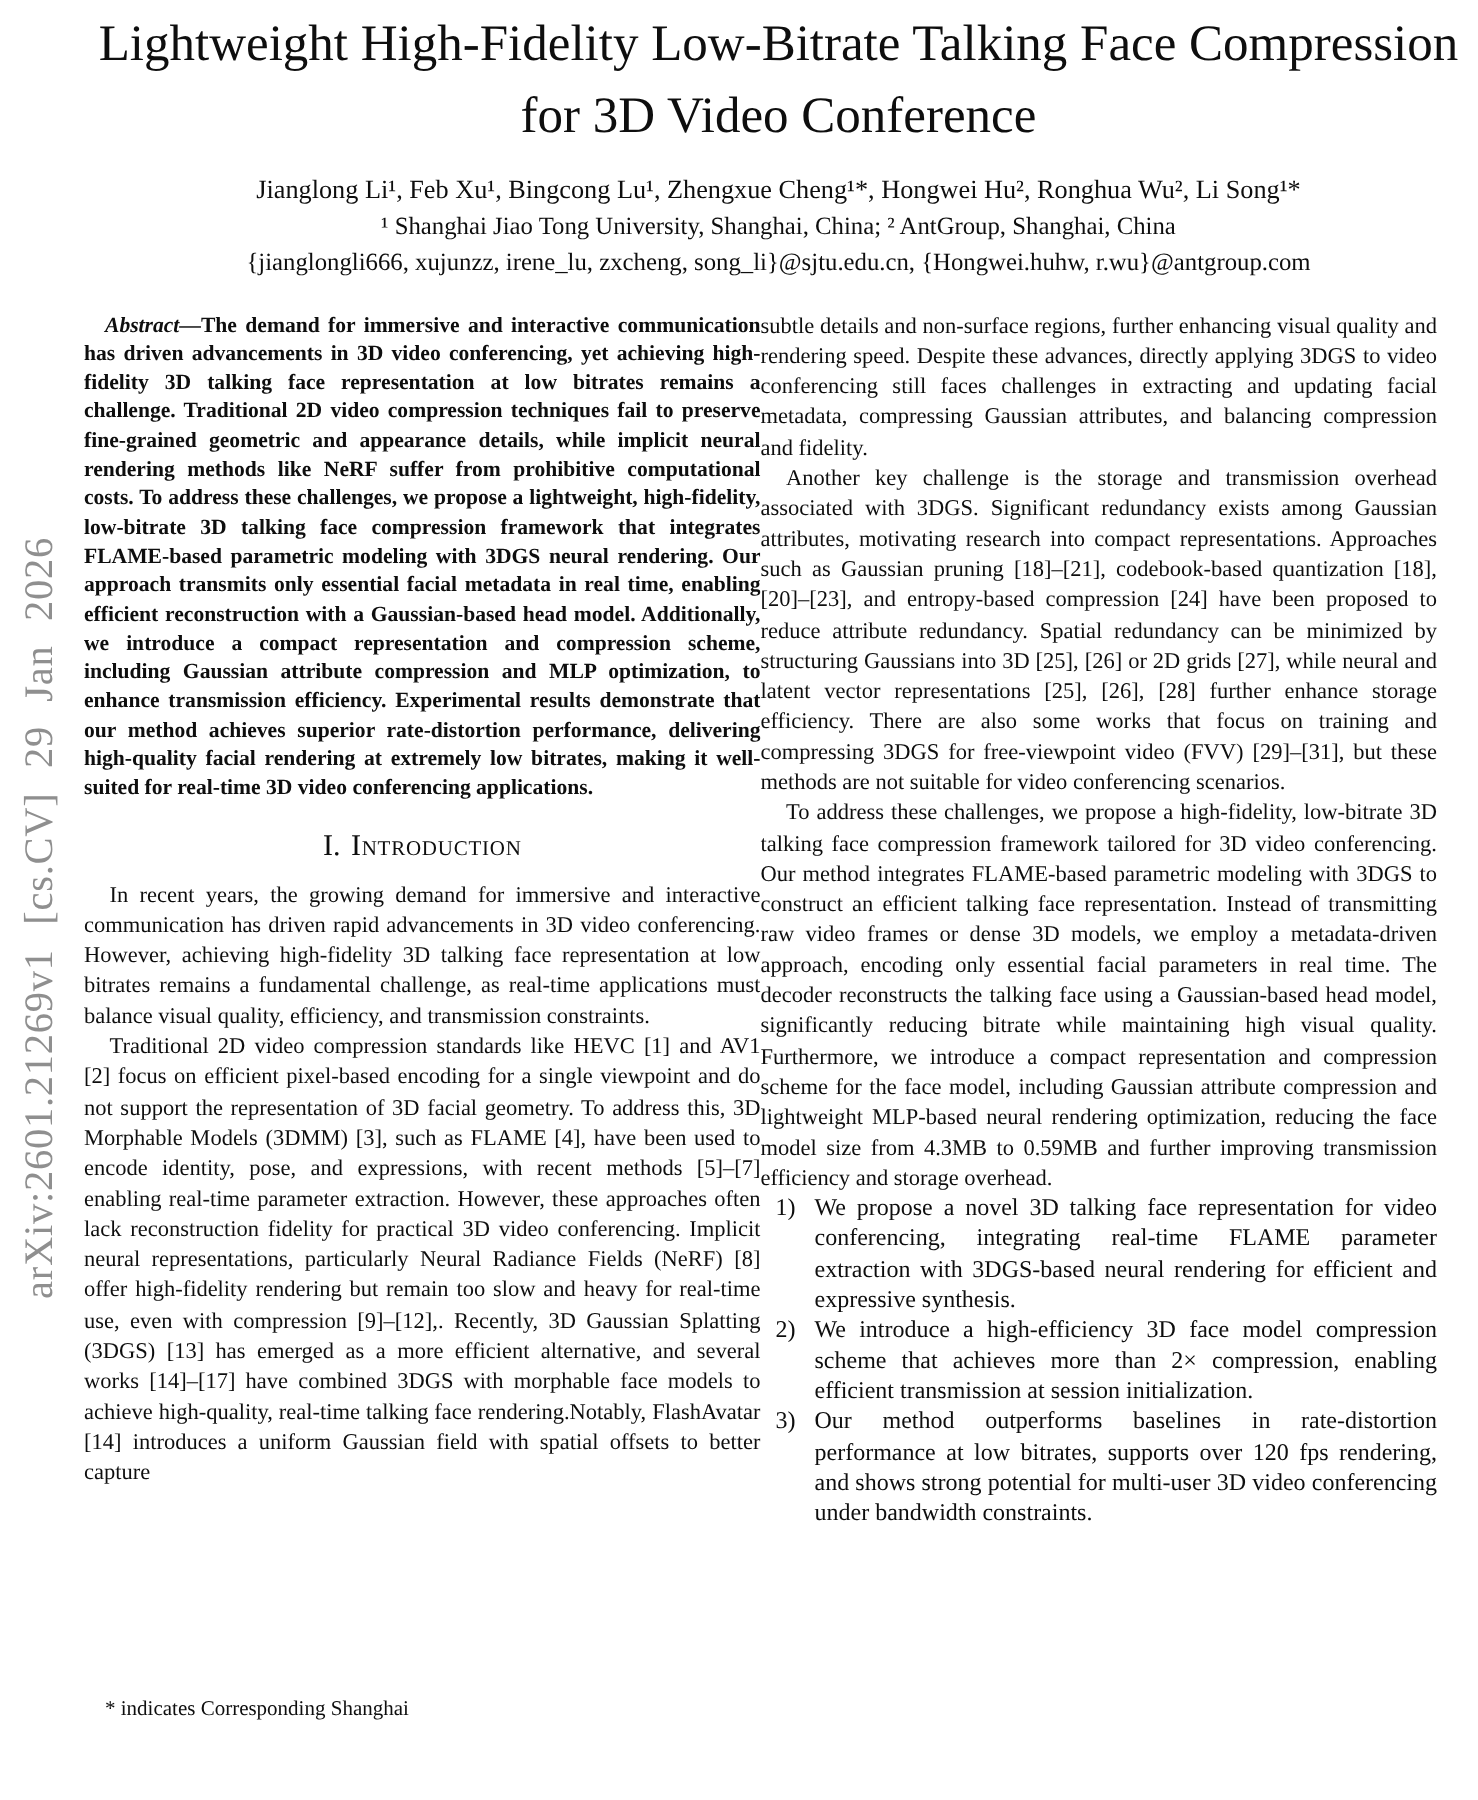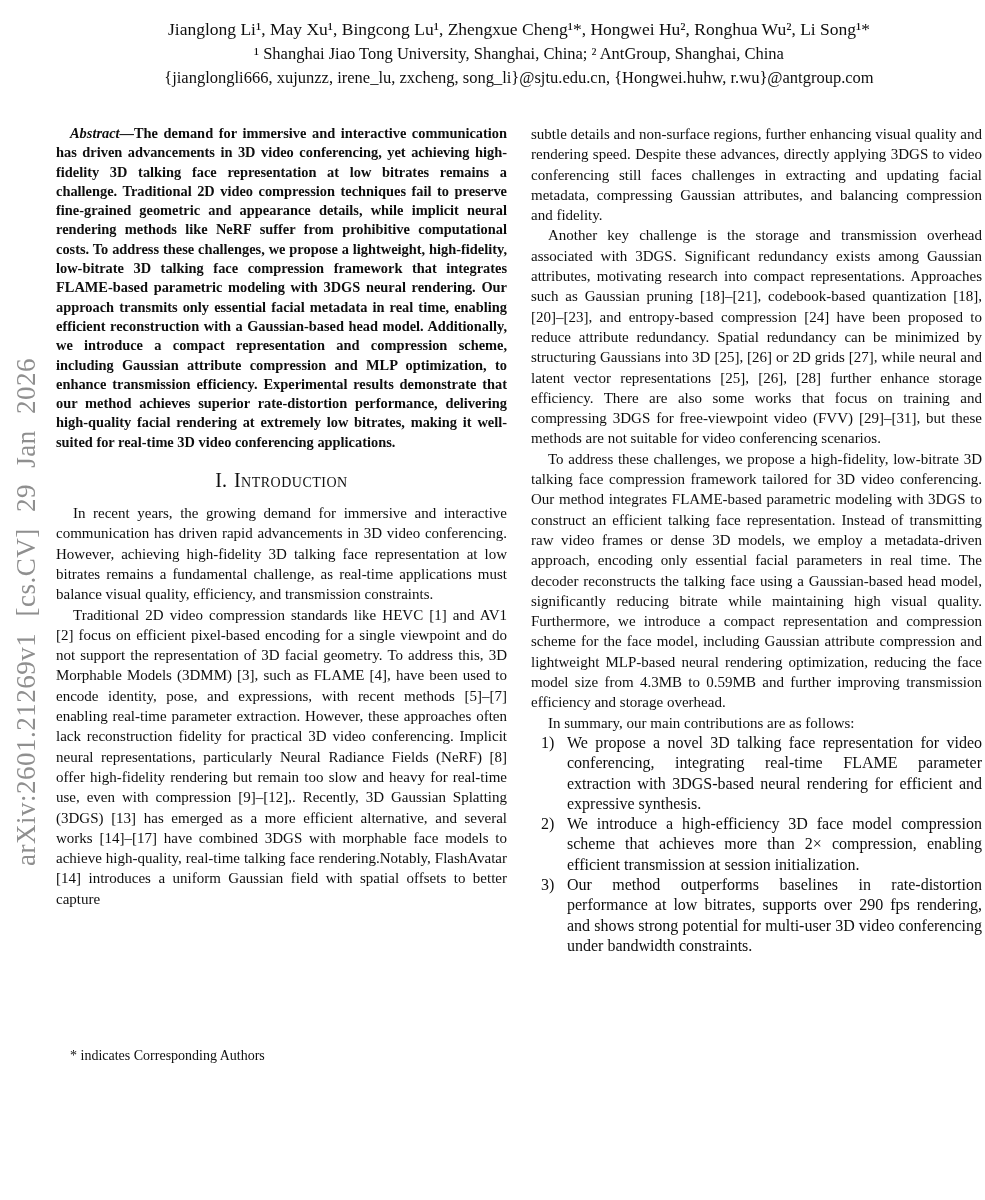--- a/index.html
+++ b/index.html
@@ -23,21 +23,21 @@
   .content { position: absolute; top: 0; left: 56px; width: 926px; height: 1200px; padding-top: 6px; }
 
   .title {
     margin: 0; text-align: center;
     font-size: 34px; font-weight: 400; line-height: 1.42;
   }
   .authors { margin-top: 13px; text-align: center; font-size: 17.5px; }
   .affiliations { margin-top: 4px; text-align: center; font-size: 16.5px; }
   .emails { margin-top: 4px; text-align: center; font-size: 16.5px; }
 
-  .columns { display: flex; gap: 24px; margin-top: 36px; height: 946px; }
+  .columns { display: flex; margin-top: 23px; height: 946px; }
   .col { width: 451px; min-width: 451px; display: flex; flex-direction: column; overflow: hidden; }
 
   p.body-par {
     margin: 0; font-size: 15px; line-height: 20.3px;
     text-align: justify; text-indent: 17px;
     -webkit-hyphens: auto; hyphens: auto;
   }
   p.noindent { text-indent: 0; }
 
   p.abstract, p.index-terms {
@@ -66,68 +66,68 @@
 </style>
 </head>
 <body>
 
 <div class="page">
 
   <div class="arxiv-label">arXiv:2601.21269v1 [cs.CV] 29 Jan 2026</div>
 
   <div class="content">
 
+    <h1 class="title">Lightweight High-Fidelity Low-Bitrate Talking Face Compression for 3D Video Conference</h1>
 
-    <div class="authors">Jianglong Li¹, May Xu¹, Bingcong Lu¹, Zhengxue Cheng¹*, Hongwei Hu², Ronghua Wu², Li Song¹*</div>
+    <div class="authors">Jianglong Li¹, Feb Xu¹, Bingcong Lu¹, Zhengxue Cheng¹*, Hongwei Hu², Ronghua Wu², Li Song¹*</div>
 
     <div class="affiliations">¹ Shanghai Jiao Tong University, Shanghai, China; ² AntGroup, Shanghai, China</div>
 
     <div class="emails">{jianglongli666, xujunzz, irene_lu, zxcheng, song_li}@sjtu.edu.cn, {Hongwei.huhw, r.wu}@antgroup.com</div>
 
     <div class="columns">
 
       <div class="col">
 
         <p class="abstract"><span class="lead-italic">Abstract</span><span>—The demand for immersive and interactive communication has driven advancements in 3D video conferencing, yet achieving high-fidelity 3D talking face representation at low bitrates remains a challenge. Traditional 2D video compression techniques fail to preserve fine-grained geometric and appearance details, while implicit neural rendering methods like NeRF suffer from prohibitive computational costs. To address these challenges, we propose a lightweight, high-fidelity, low-bitrate 3D talking face compression framework that integrates FLAME-based parametric modeling with 3DGS neural rendering. Our approach transmits only essential facial metadata in real time, enabling efficient reconstruction with a Gaussian-based head model. Additionally, we introduce a compact representation and compression scheme, including Gaussian attribute compression and MLP optimization, to enhance transmission efficiency. Experimental results demonstrate that our method achieves superior rate-distortion performance, delivering high-quality facial rendering at extremely low bitrates, making it well-suited for real-time 3D video conferencing applications.</span></p>
 
 
         <h2 class="section-heading"><span class="secnum">I.</span><span class="sc">Introduction</span></h2>
 
         <p class="body-par">In recent years, the growing demand for immersive and interactive communication has driven rapid advancements in 3D video conferencing. However, achieving high-fidelity 3D talking face representation at low bitrates remains a fundamental challenge, as real-time applications must balance visual quality, efficiency, and transmission constraints.</p>
 
         <p class="body-par">Traditional 2D video compression standards like HEVC [1] and AV1 [2] focus on efficient pixel-based encoding for a single viewpoint and do not support the representation of 3D facial geometry. To address this, 3D Morphable Models (3DMM) [3], such as FLAME [4], have been used to encode identity, pose, and expressions, with recent methods [5]–[7] enabling real-time parameter extraction. However, these approaches often lack reconstruction fidelity for practical 3D video conferencing. Implicit neural representations, particularly Neural Radiance Fields (NeRF) [8] offer high-fidelity rendering but remain too slow and heavy for real-time use, even with compression [9]–[12],. Recently, 3D Gaussian Splatting (3DGS) [13] has emerged as a more efficient alternative, and several works [14]–[17] have combined 3DGS with morphable face models to achieve high-quality, real-time talking face rendering.Notably, FlashAvatar [14] introduces a uniform Gaussian field with spatial offsets to better capture</p>
 
-        <div class="footnote">* indicates Corresponding Authors</div>
+        <div class="footnote">* indicates Corresponding Shanghai</div>
       </div>
 
       <div class="col">
 
         <p class="body-par noindent">subtle details and non-surface regions, further enhancing visual quality and rendering speed. Despite these advances, directly applying 3DGS to video conferencing still faces challenges in extracting and updating facial metadata, compressing Gaussian attributes, and balancing compression and fidelity.</p>
 
         <p class="body-par">Another key challenge is the storage and transmission overhead associated with 3DGS. Significant redundancy exists among Gaussian attributes, motivating research into compact representations. Approaches such as Gaussian pruning [18]–[21], codebook-based quantization [18], [20]–[23], and entropy-based compression [24] have been proposed to reduce attribute redundancy. Spatial redundancy can be minimized by structuring Gaussians into 3D [25], [26] or 2D grids [27], while neural and latent vector representations [25], [26], [28] further enhance storage efficiency. There are also some works that focus on training and compressing 3DGS for free-viewpoint video (FVV) [29]–[31], but these methods are not suitable for video conferencing scenarios.</p>
 
         <p class="body-par">To address these challenges, we propose a high-fidelity, low-bitrate 3D talking face compression framework tailored for 3D video conferencing. Our method integrates FLAME-based parametric modeling with 3DGS to construct an efficient talking face representation. Instead of transmitting raw video frames or dense 3D models, we employ a metadata-driven approach, encoding only essential facial parameters in real time. The decoder reconstructs the talking face using a Gaussian-based head model, significantly reducing bitrate while maintaining high visual quality. Furthermore, we introduce a compact representation and compression scheme for the face model, including Gaussian attribute compression and lightweight MLP-based neural rendering optimization, reducing the face model size from 4.3MB to 0.59MB and further improving transmission efficiency and storage overhead.</p>
 
-        <p class="body-par">In summary, our main contributions are as follows:</p>
 
         <div>
 
           <div class="contrib">
             <div class="contrib-num">1)</div>
             <div class="contrib-text">We propose a novel 3D talking face representation for video conferencing, integrating real-time FLAME parameter extraction with 3DGS-based neural rendering for efficient and expressive synthesis.</div>
           </div>
 
           <div class="contrib">
             <div class="contrib-num">2)</div>
             <div class="contrib-text">We introduce a high-efficiency 3D face model compression scheme that achieves more than 2× compression, enabling efficient transmission at session initialization.</div>
           </div>
 
           <div class="contrib">
             <div class="contrib-num">3)</div>
-            <div class="contrib-text">Our method outperforms baselines in rate-distortion performance at low bitrates, supports over 290 fps rendering, and shows strong potential for multi-user 3D video conferencing under bandwidth constraints.</div>
+            <div class="contrib-text">Our method outperforms baselines in rate-distortion performance at low bitrates, supports over 120 fps rendering, and shows strong potential for multi-user 3D video conferencing under bandwidth constraints.</div>
           </div>
 
         </div>
       </div>
 
     </div>
   </div>
 </div>
 
 </body></html>

